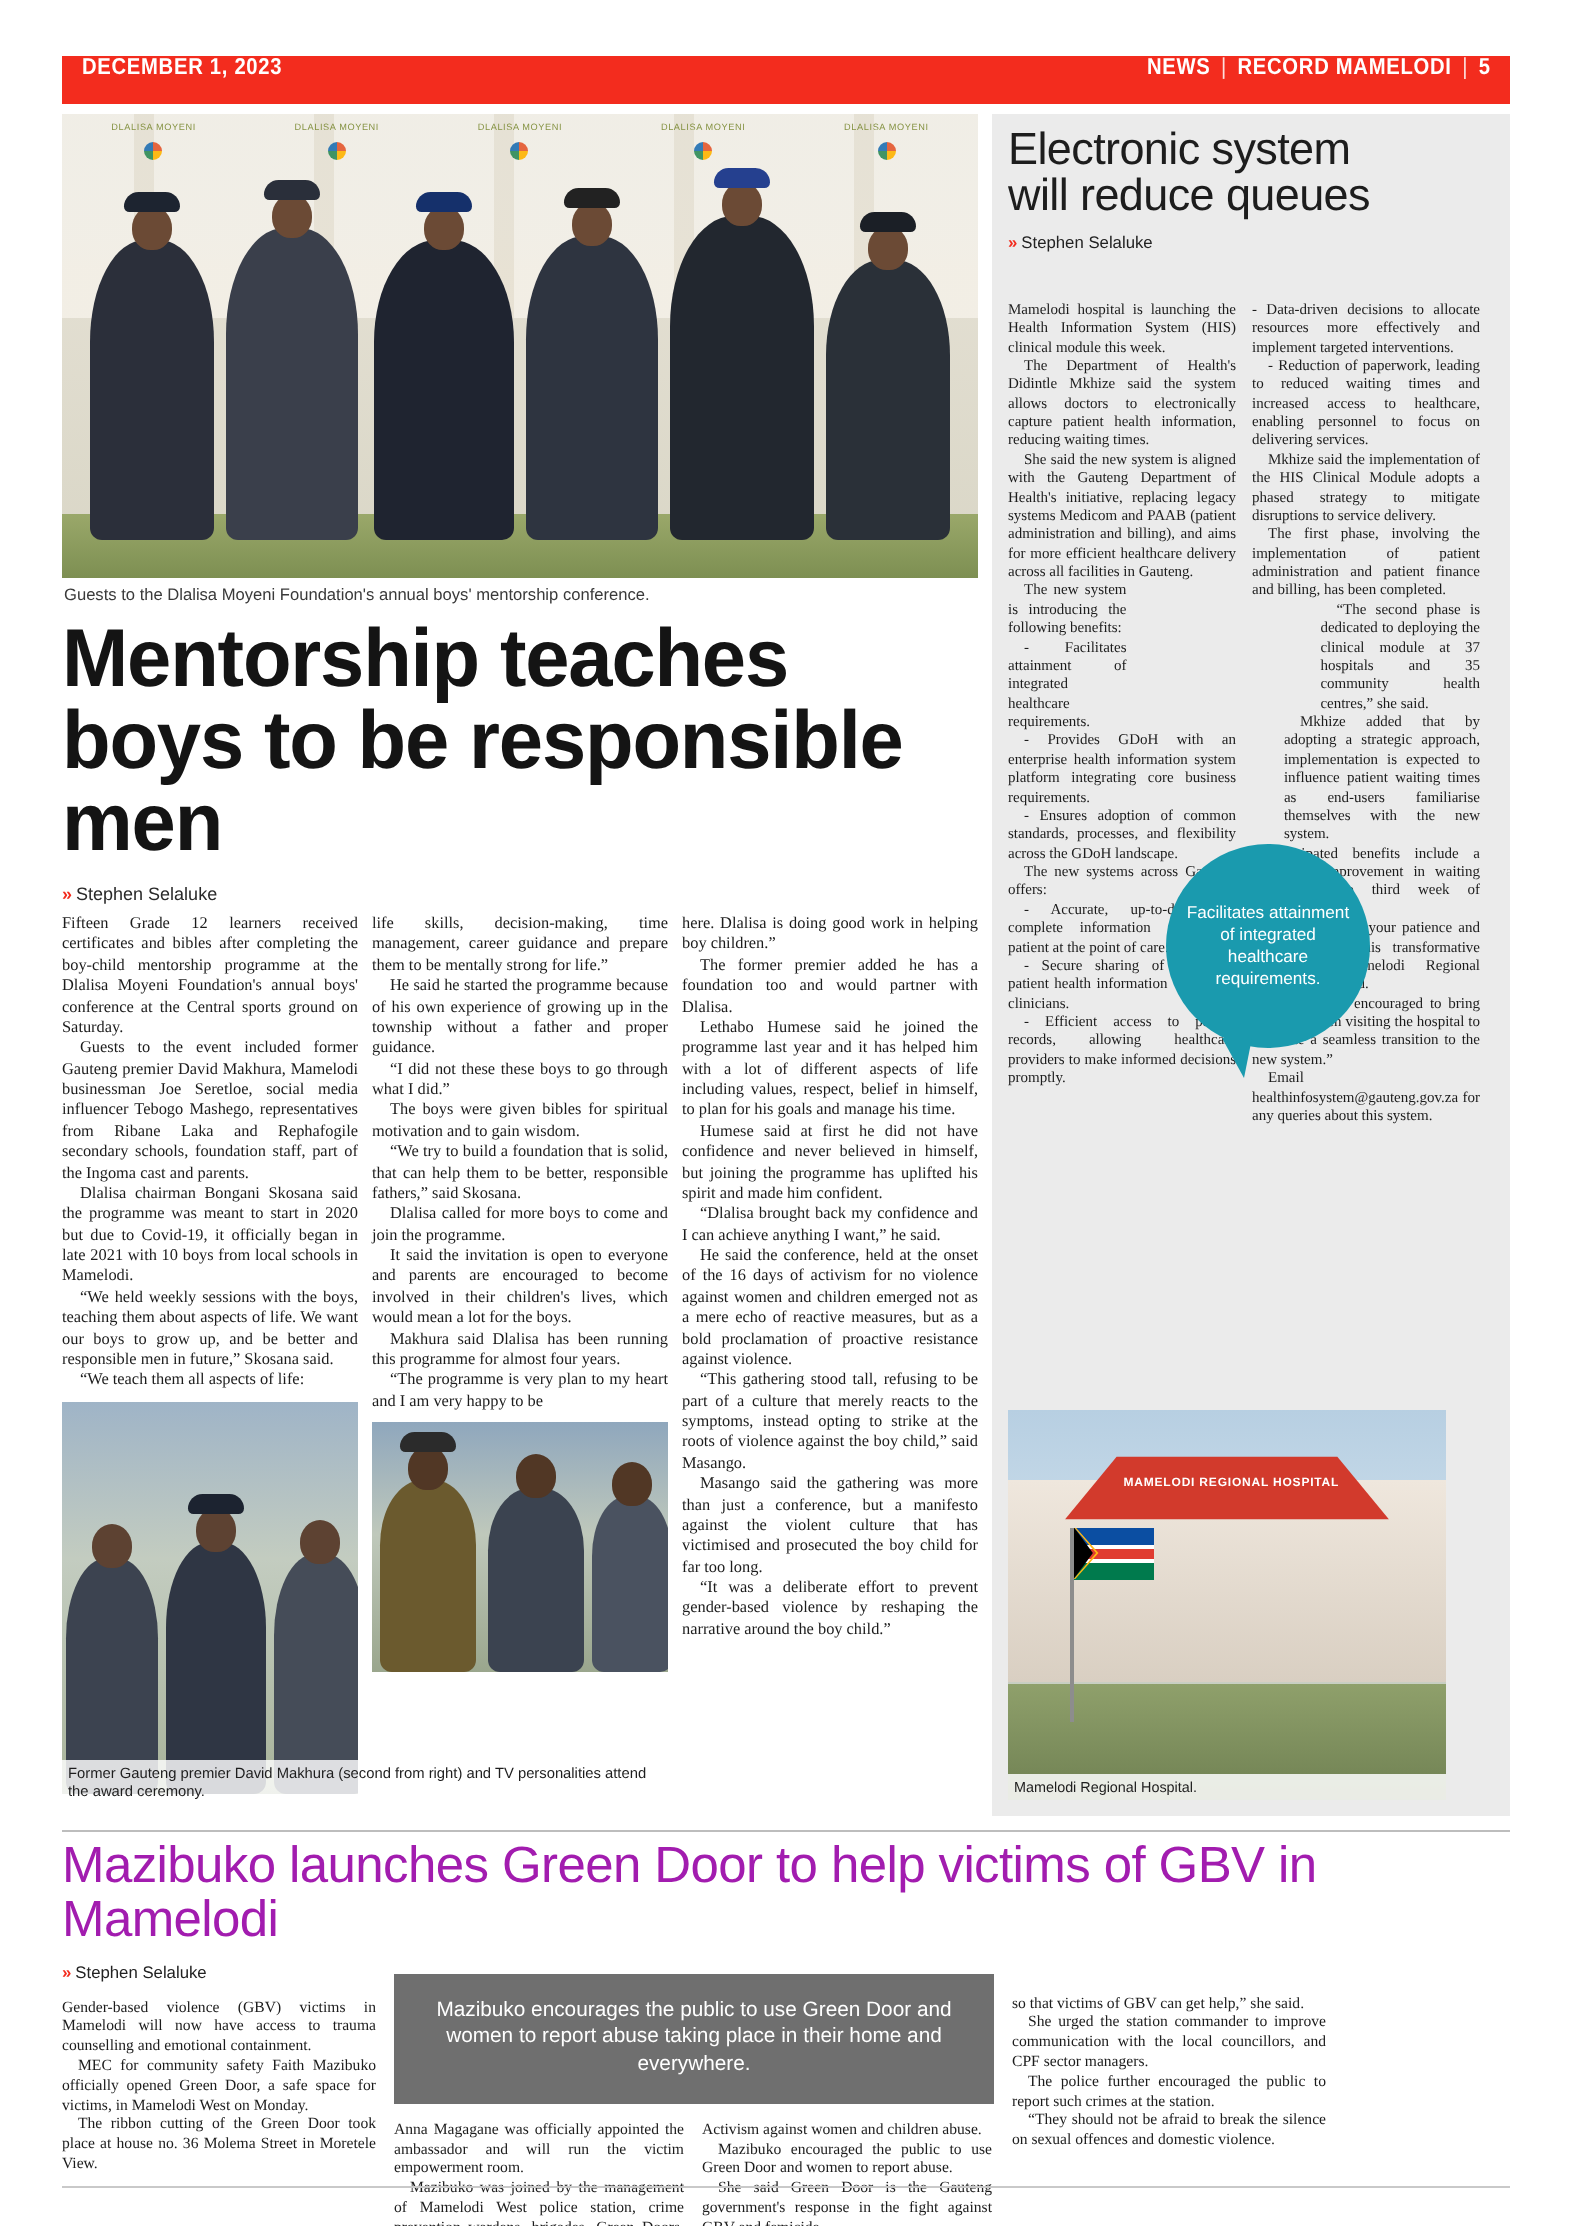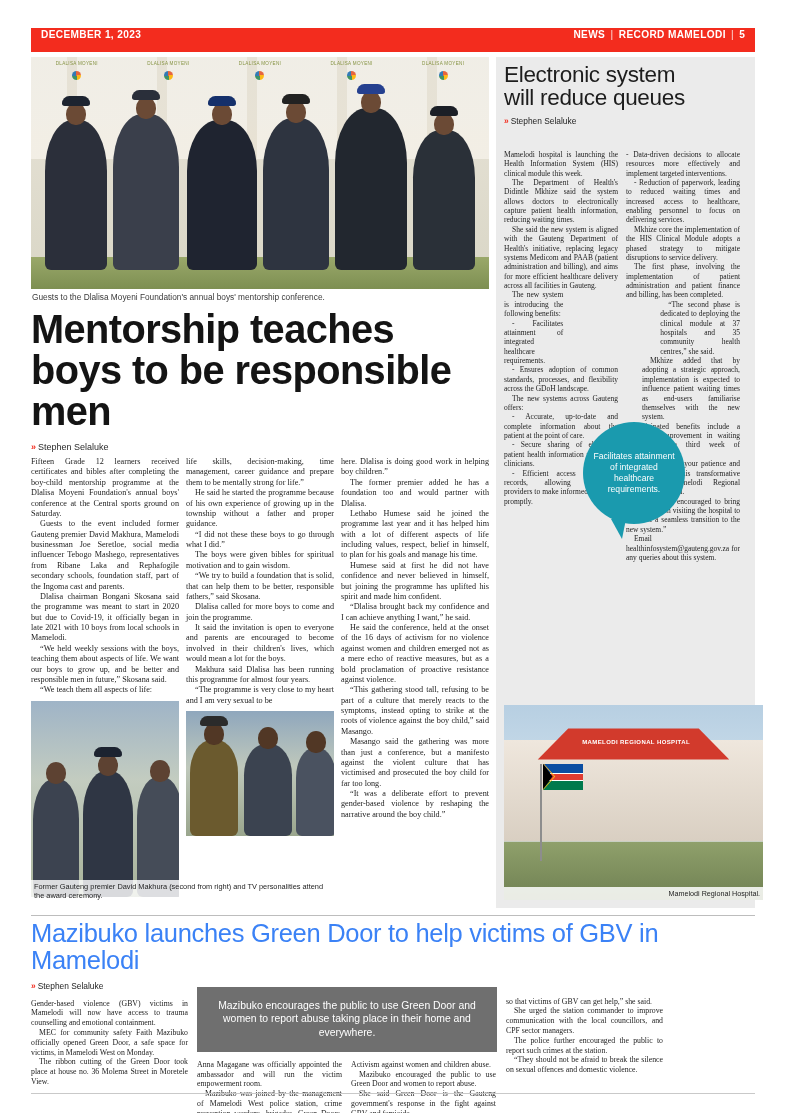--- a/index.html
+++ b/index.html
@@ -143,21 +143,21 @@
     display:flex; align-items:center; justify-content:center; text-align:center;
     font-family:"Liberation Sans", sans-serif; font-size:8.6px; line-height:1.28;
     padding:8px; z-index:4;
   }
   .bubble:after{
     content:""; position:absolute; bottom:-15px; left:28px;
     border-left:11px solid transparent; border-right:4px solid transparent;
     border-top:20px solid #1a9aae;
   }
 
-  .side-photo{ position:absolute; left:8px; bottom:8px; width:259px; height:195px; overflow:hidden; background:#cbd7e2;text-align:right; }
+  .side-photo{ position:absolute; left:8px; bottom:8px; width:219px; height:195px; overflow:hidden; background:#cbd7e2; }
   .sp-sky{ position:absolute; inset:0; background:linear-gradient(180deg,#b7cfe2 0%,#cfe0ec 45%,#cdd3c9 60%,#b9c2ad 100%); }
   .sp-build{ position:absolute; left:0; top:18%; width:100%; height:52%;
     background:linear-gradient(180deg,#efe7dd,#d9cfc2); }
   .sp-roof{ position:absolute; left:8%; top:12%; width:84%; height:16%;
     background:#d23a2c; clip-path:polygon(6% 100%, 20% 0, 80% 0, 94% 100%); }
   .sp-sign{ position:absolute; left:26%; top:16%; width:50%; height:12px;
     font-family:"Liberation Sans", sans-serif; font-size:6px; color:#fff;
     display:flex; align-items:center; justify-content:center; letter-spacing:.4px; font-weight:bold;}
   .sp-flagpole{ position:absolute; left:14%; top:30%; width:2px; height:50%; background:#8d8d8d; }
   .sp-flag{ position:absolute; left:15%; top:30%; width:40px; height:26px;
@@ -172,21 +172,21 @@
     background:linear-gradient(180deg,#8fa06b,#6f8052); }
   .sp-caption{
     position:absolute; left:0; right:0; bottom:0; background:rgba(255,255,255,.85);
     font-family:"Liberation Sans", sans-serif; font-size:7.2px; padding:2px 3px; color:#1e1e1e;
   }
 
   
   .bottom{ position:absolute; left:31px; top:915px; width:724px; }
   .rule-top{ border-top:1px solid #bdbdbd; }
   .bottom-headline{
-    font-family:"Liberation Sans", sans-serif; font-size:25.5px; color:#3b82f6;
+    font-family:"Liberation Sans", sans-serif; font-size:25.5px; color:#a21caf;
     line-height:1.05; letter-spacing:-.3px; margin-top:4px;
   }
   .bottom-byline{
     font-family:"Liberation Sans", sans-serif; font-size:8.4px; color:#222;
     margin-top:7px; display:flex; gap:3px; align-items:center;
   }
   .bottom-byline .arrows{ color:#f32c1e; font-weight:bold; letter-spacing:-1px;}
   .bottom-cols{ display:flex; gap:9px; margin-top:5px; }
   .bcol{ width:157px; }
   .bcol p{ margin:0; font-size:7.8px; line-height:1.26; text-align:justify; text-indent:8px; color:#1c1c1c;}
@@ -303,21 +303,21 @@
 
       <div class="col">
         <p class="noind">life skills, decision-making, time management, career guidance and prepare them to be mentally strong for life.”</p>
         <p>He said he started the programme because of his own experience of growing up in the township without a father and proper guidance.</p>
         <p>“I did not these these boys to go through what I did.”</p>
         <p>The boys were given bibles for spiritual motivation and to gain wisdom.</p>
         <p>“We try to build a foundation that is solid, that can help them to be better, responsible fathers,” said Skosana.</p>
         <p>Dlalisa called for more boys to come and join the programme.</p>
         <p>It said the invitation is open to everyone and parents are encouraged to become involved in their children's lives, which would mean a lot for the boys.</p>
         <p>Makhura said Dlalisa has been running this programme for almost four years.</p>
-        <p>“The programme is very close to my heart and I am very sexual to be</p>
+        <p>“The programme is very plan to my heart and I am very happy to be</p>
 
         <div class="inline-photo" style="height:125px;">
           <div class="crowd-bg" style="background:linear-gradient(180deg,#8fa7bd 0%,#bfc8bb 45%,#9aa68d 100%);"></div>
           <div class="person" style="left:4px;width:48px;height:96px;background:#6b5a2e;bottom:0;">
               <div class="head" style="background:#513725;"></div>
               <div class="hat" style="background:#2b2b2b;"></div>
             </div>
           <div class="person" style="left:58px;width:48px;height:92px;background:#3b4350;bottom:0;">
               <div class="head" style="background:#513725;"></div>
             </div>
@@ -357,30 +357,31 @@
       <span>Stephen Selaluke</span>
     </div>
 
     <div class="side-cols">
       <div class="side-col">
         <p class="noind">Mamelodi hospital is launching the Health Information System (HIS) clinical module this week.</p>
         <p>The Department of Health's Didintle Mkhize said the system allows doctors to electronically capture patient health information, reducing waiting times.</p>
         <p>She said the new system is aligned with the Gauteng Department of Health's initiative, replacing legacy systems Medicom and PAAB (patient administration and billing), and aims for more efficient healthcare delivery across all facilities in Gauteng.</p>
         <p style="width:52%;">The new system is introducing the following benefits:</p>
         <p style="width:52%;">- Facilitates attainment of integrated healthcare requirements.</p>
+        <p>- Provides GDoH with an enterprise health information system platform integrating core business requirements.</p>
         <p>- Ensures adoption of common standards, processes, and flexibility across the GDoH landscape.</p>
         <p>The new systems across Gauteng offers:</p>
         <p>- Accurate, up-to-date and complete information about the patient at the point of care.</p>
         <p>- Secure sharing of electronic patient health information with other clinicians.</p>
         <p>- Efficient access to patient records, allowing healthcare providers to make informed decisions promptly.</p>
       </div>
       <div class="side-col">
         <p class="noind">- Data-driven decisions to allocate resources more effectively and implement targeted interventions.</p>
         <p>- Reduction of paperwork, leading to reduced waiting times and increased access to healthcare, enabling personnel to focus on delivering services.</p>
-        <p>Mkhize core the implementation of the HIS Clinical Module adopts a phased strategy to mitigate disruptions to service delivery.</p>
+        <p>Mkhize said the implementation of the HIS Clinical Module adopts a phased strategy to mitigate disruptions to service delivery.</p>
         <p>The first phase, involving the implementation of patient administration and patient finance and billing, has been completed.</p>
         <p style="margin-left:30%;">“The second phase is dedicated to deploying the clinical module at 37 hospitals and 35 community health centres,” she said.</p>
         <p style="margin-left:14%;">Mkhize added that by adopting a strategic approach, implementation is expected to influence patient waiting times as end-users familiarise themselves with the new system.</p>
         <p>Anticipated benefits include a noticeable improvement in waiting times by the third week of implementation.</p>
         <p>“We appreciate your patience and support during this transformative period at Mamelodi Regional Hospital,” she said.</p>
         <p>“Patients are encouraged to bring their IDs when visiting the hospital to facilitate a seamless transition to the new system.”</p>
         <p>Email healthinfosystem@gauteng.gov.za for any queries about this system.</p>
       </div>
 
       <div class="bubble">

